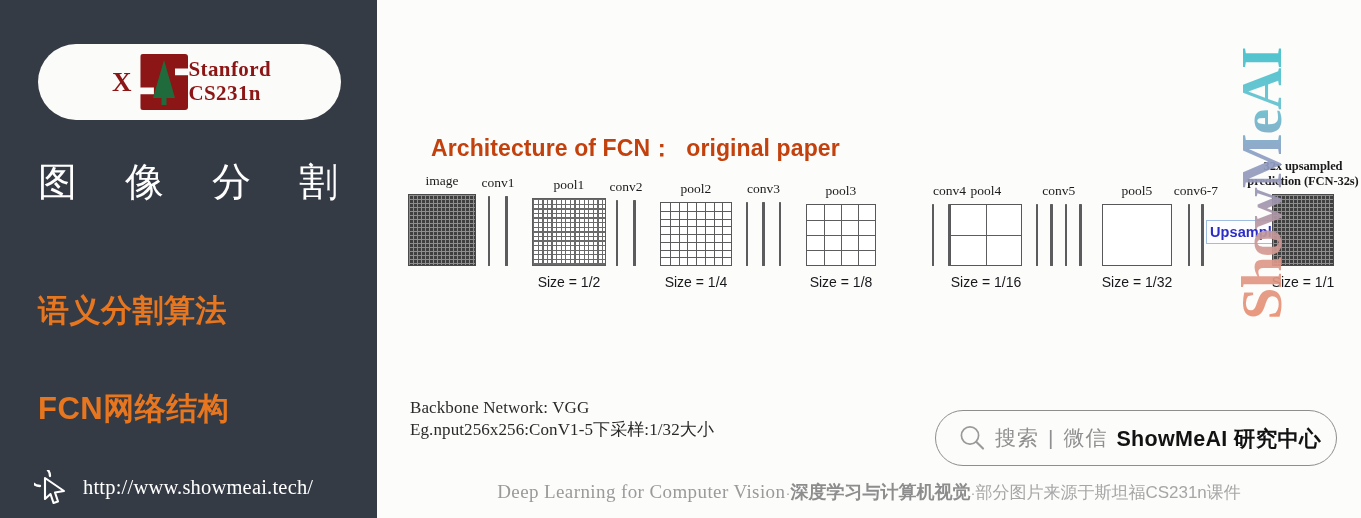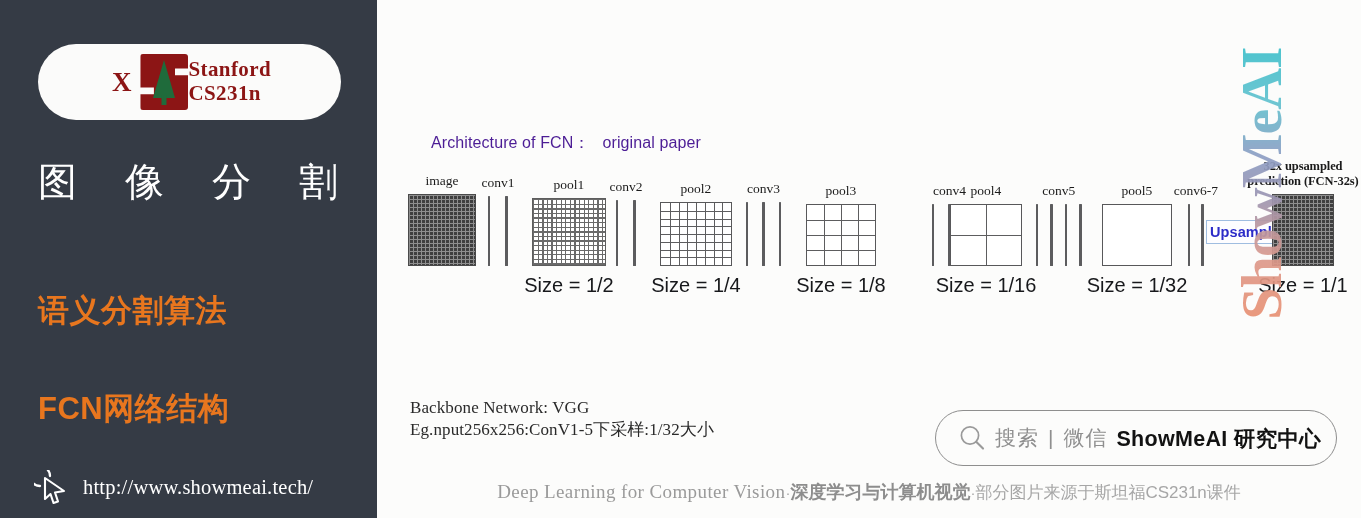--- a/index.html
+++ b/index.html
@@ -175,23 +175,23 @@
     position: relative;
     width: 984px; height: 518px;
     background: #fcfcfb;
     flex: 0 0 984px;
     overflow: hidden;
   }
 
   .diagram-title {
     position: absolute;
     left: 54px; top: 133px;
-    font-size: 16px;
-    font-weight: 400;
-    color: #4c1d95;
+    font-size: 23px;
+    font-weight: 700;
+    color: #c2410c;
     letter-spacing: 0.1px;
     white-space: nowrap;
   }
   .diagram-title .gap { display: inline-block; width: 13px; }
 
   
   .diagram {
     position: absolute;
     left: 31px; top: 170px;
     width: 920px; height: 128px;
@@ -251,21 +251,21 @@
   .cell-lines i {
     position: absolute;
     background: #5d5d5f;
   }
   .size-label {
     position: absolute;
     top: 100%;
     left: 50%;
     transform: translateX(-50%);
     margin-top: 8px;
-    font-size: 20px;
+    font-size: 14px;
     color: #17181b;
     white-space: nowrap;
     font-weight: 400;
   }
   .upsample-box {
     position: absolute;
     border: 1.2px solid #9fbde0;
     background: #fdfdff;
     color: #2b2bc8;
     font-size: 14.5px;

